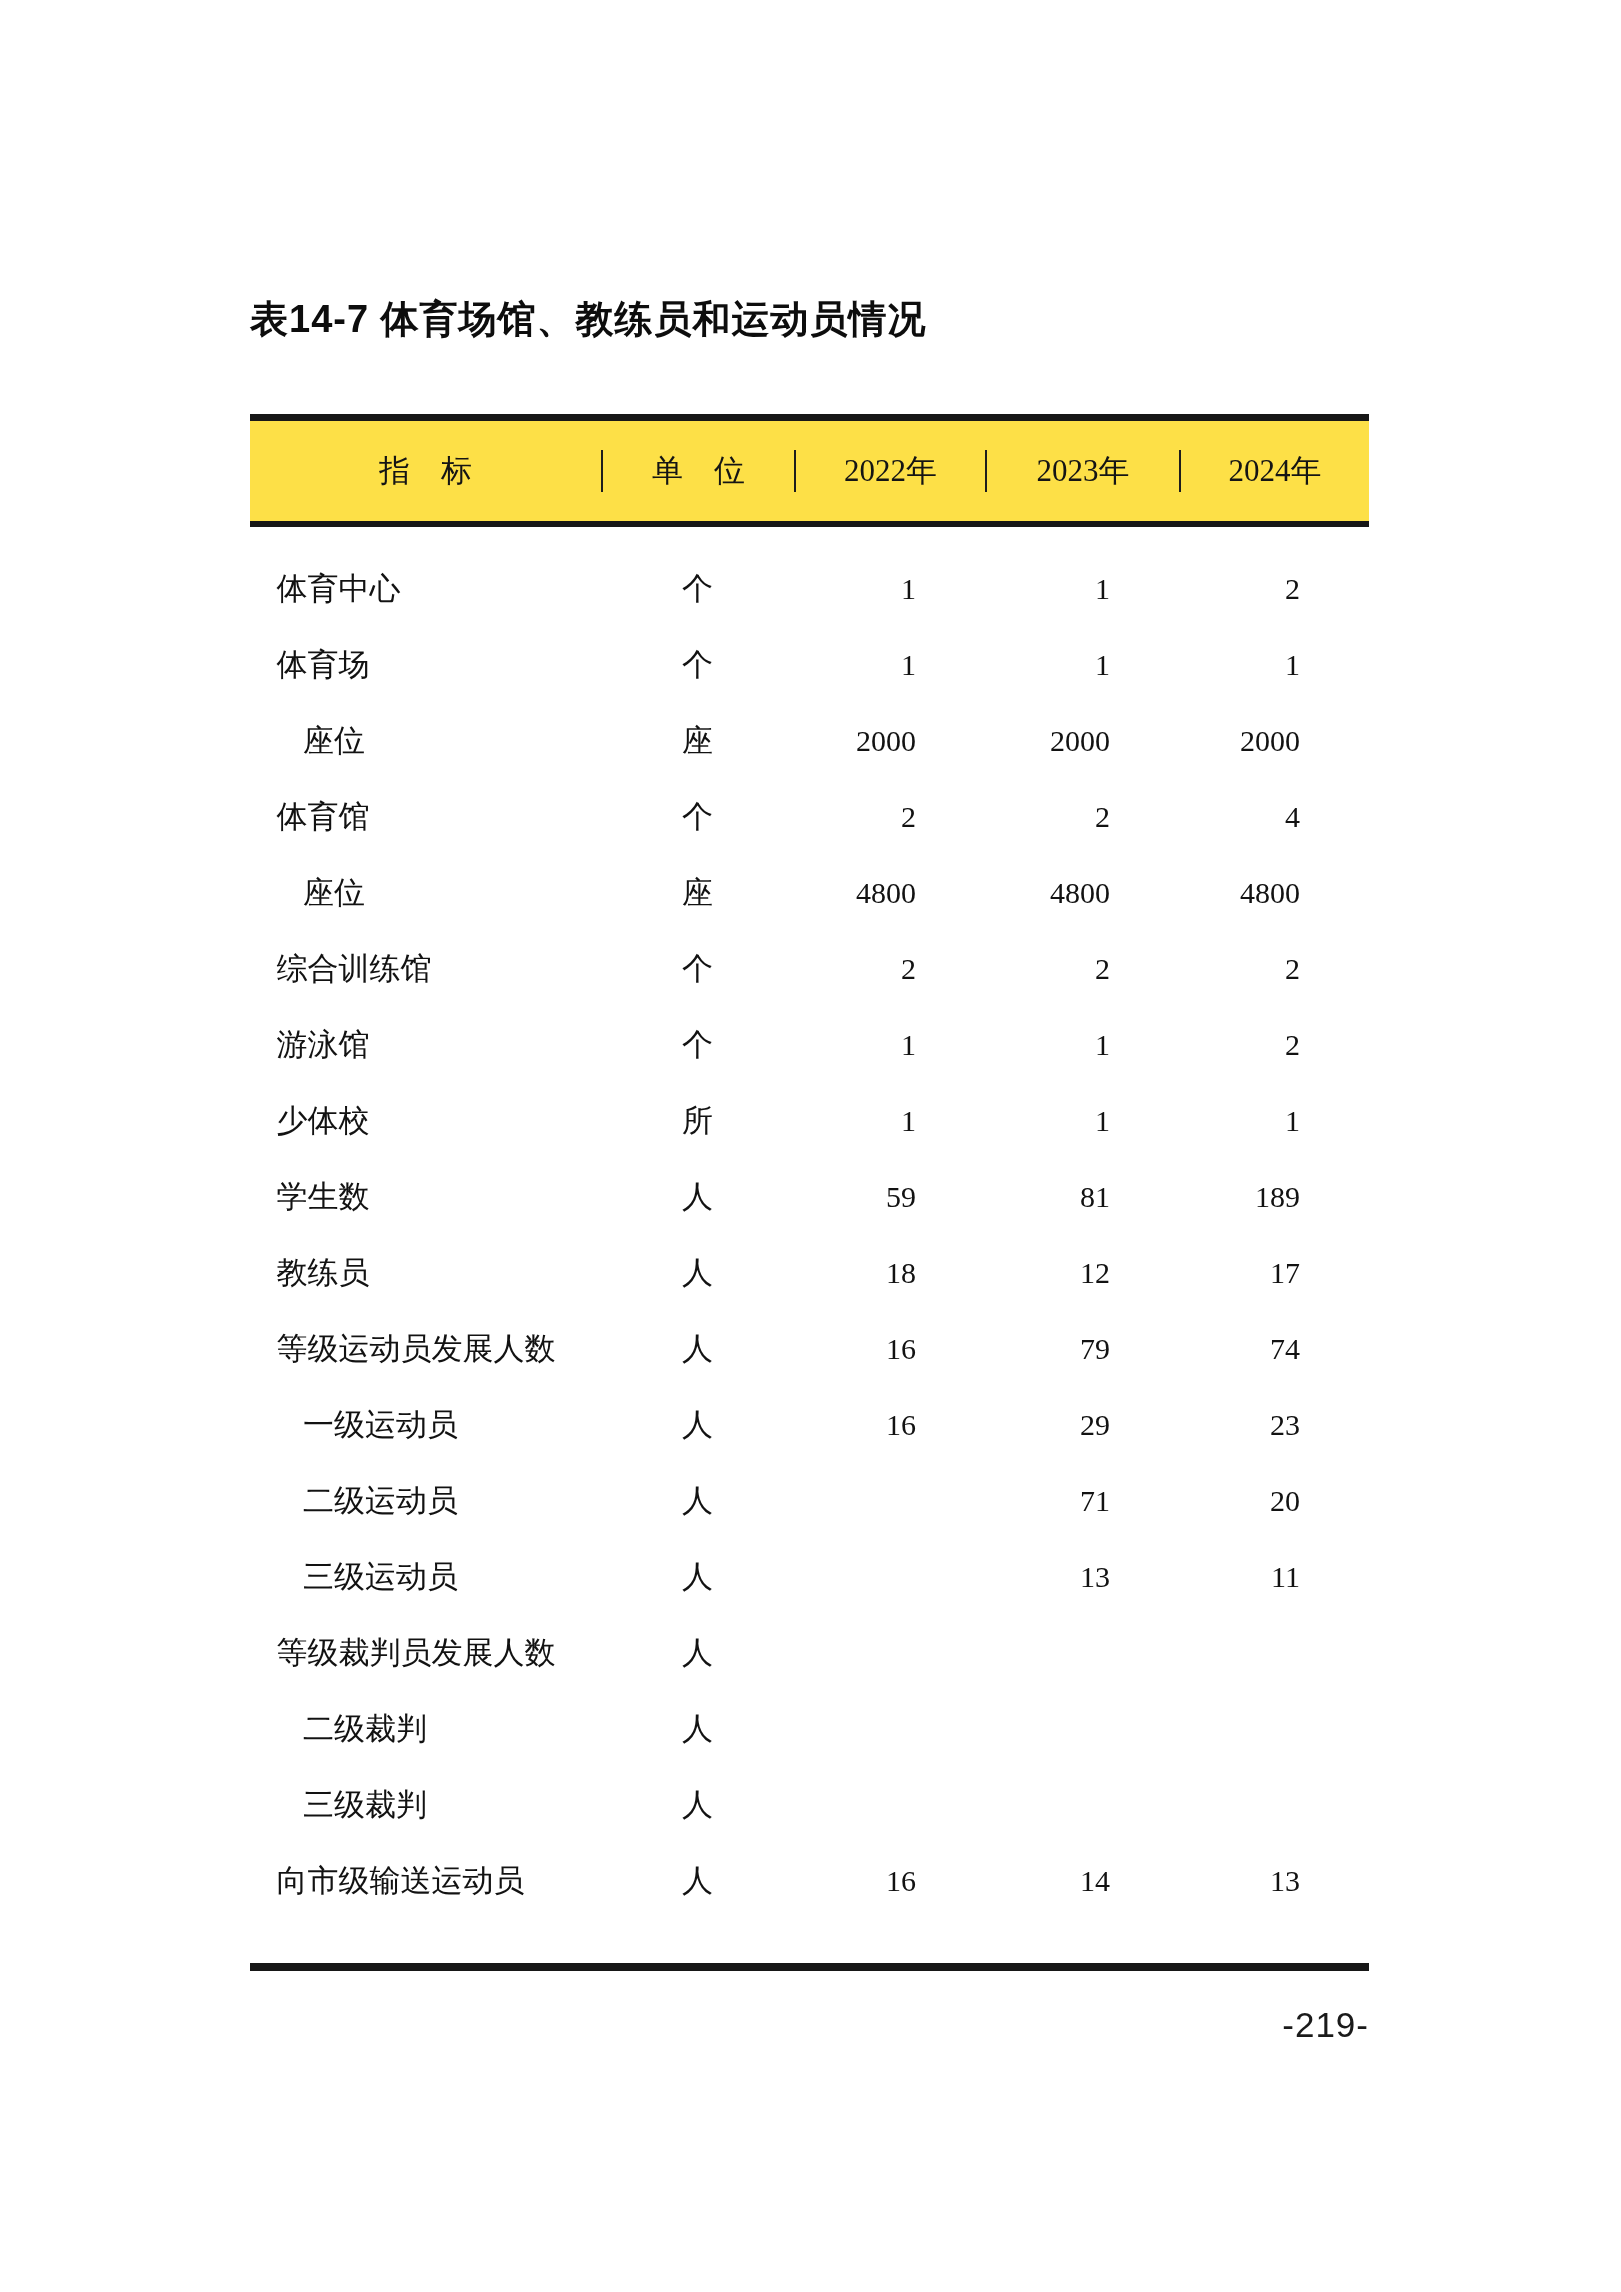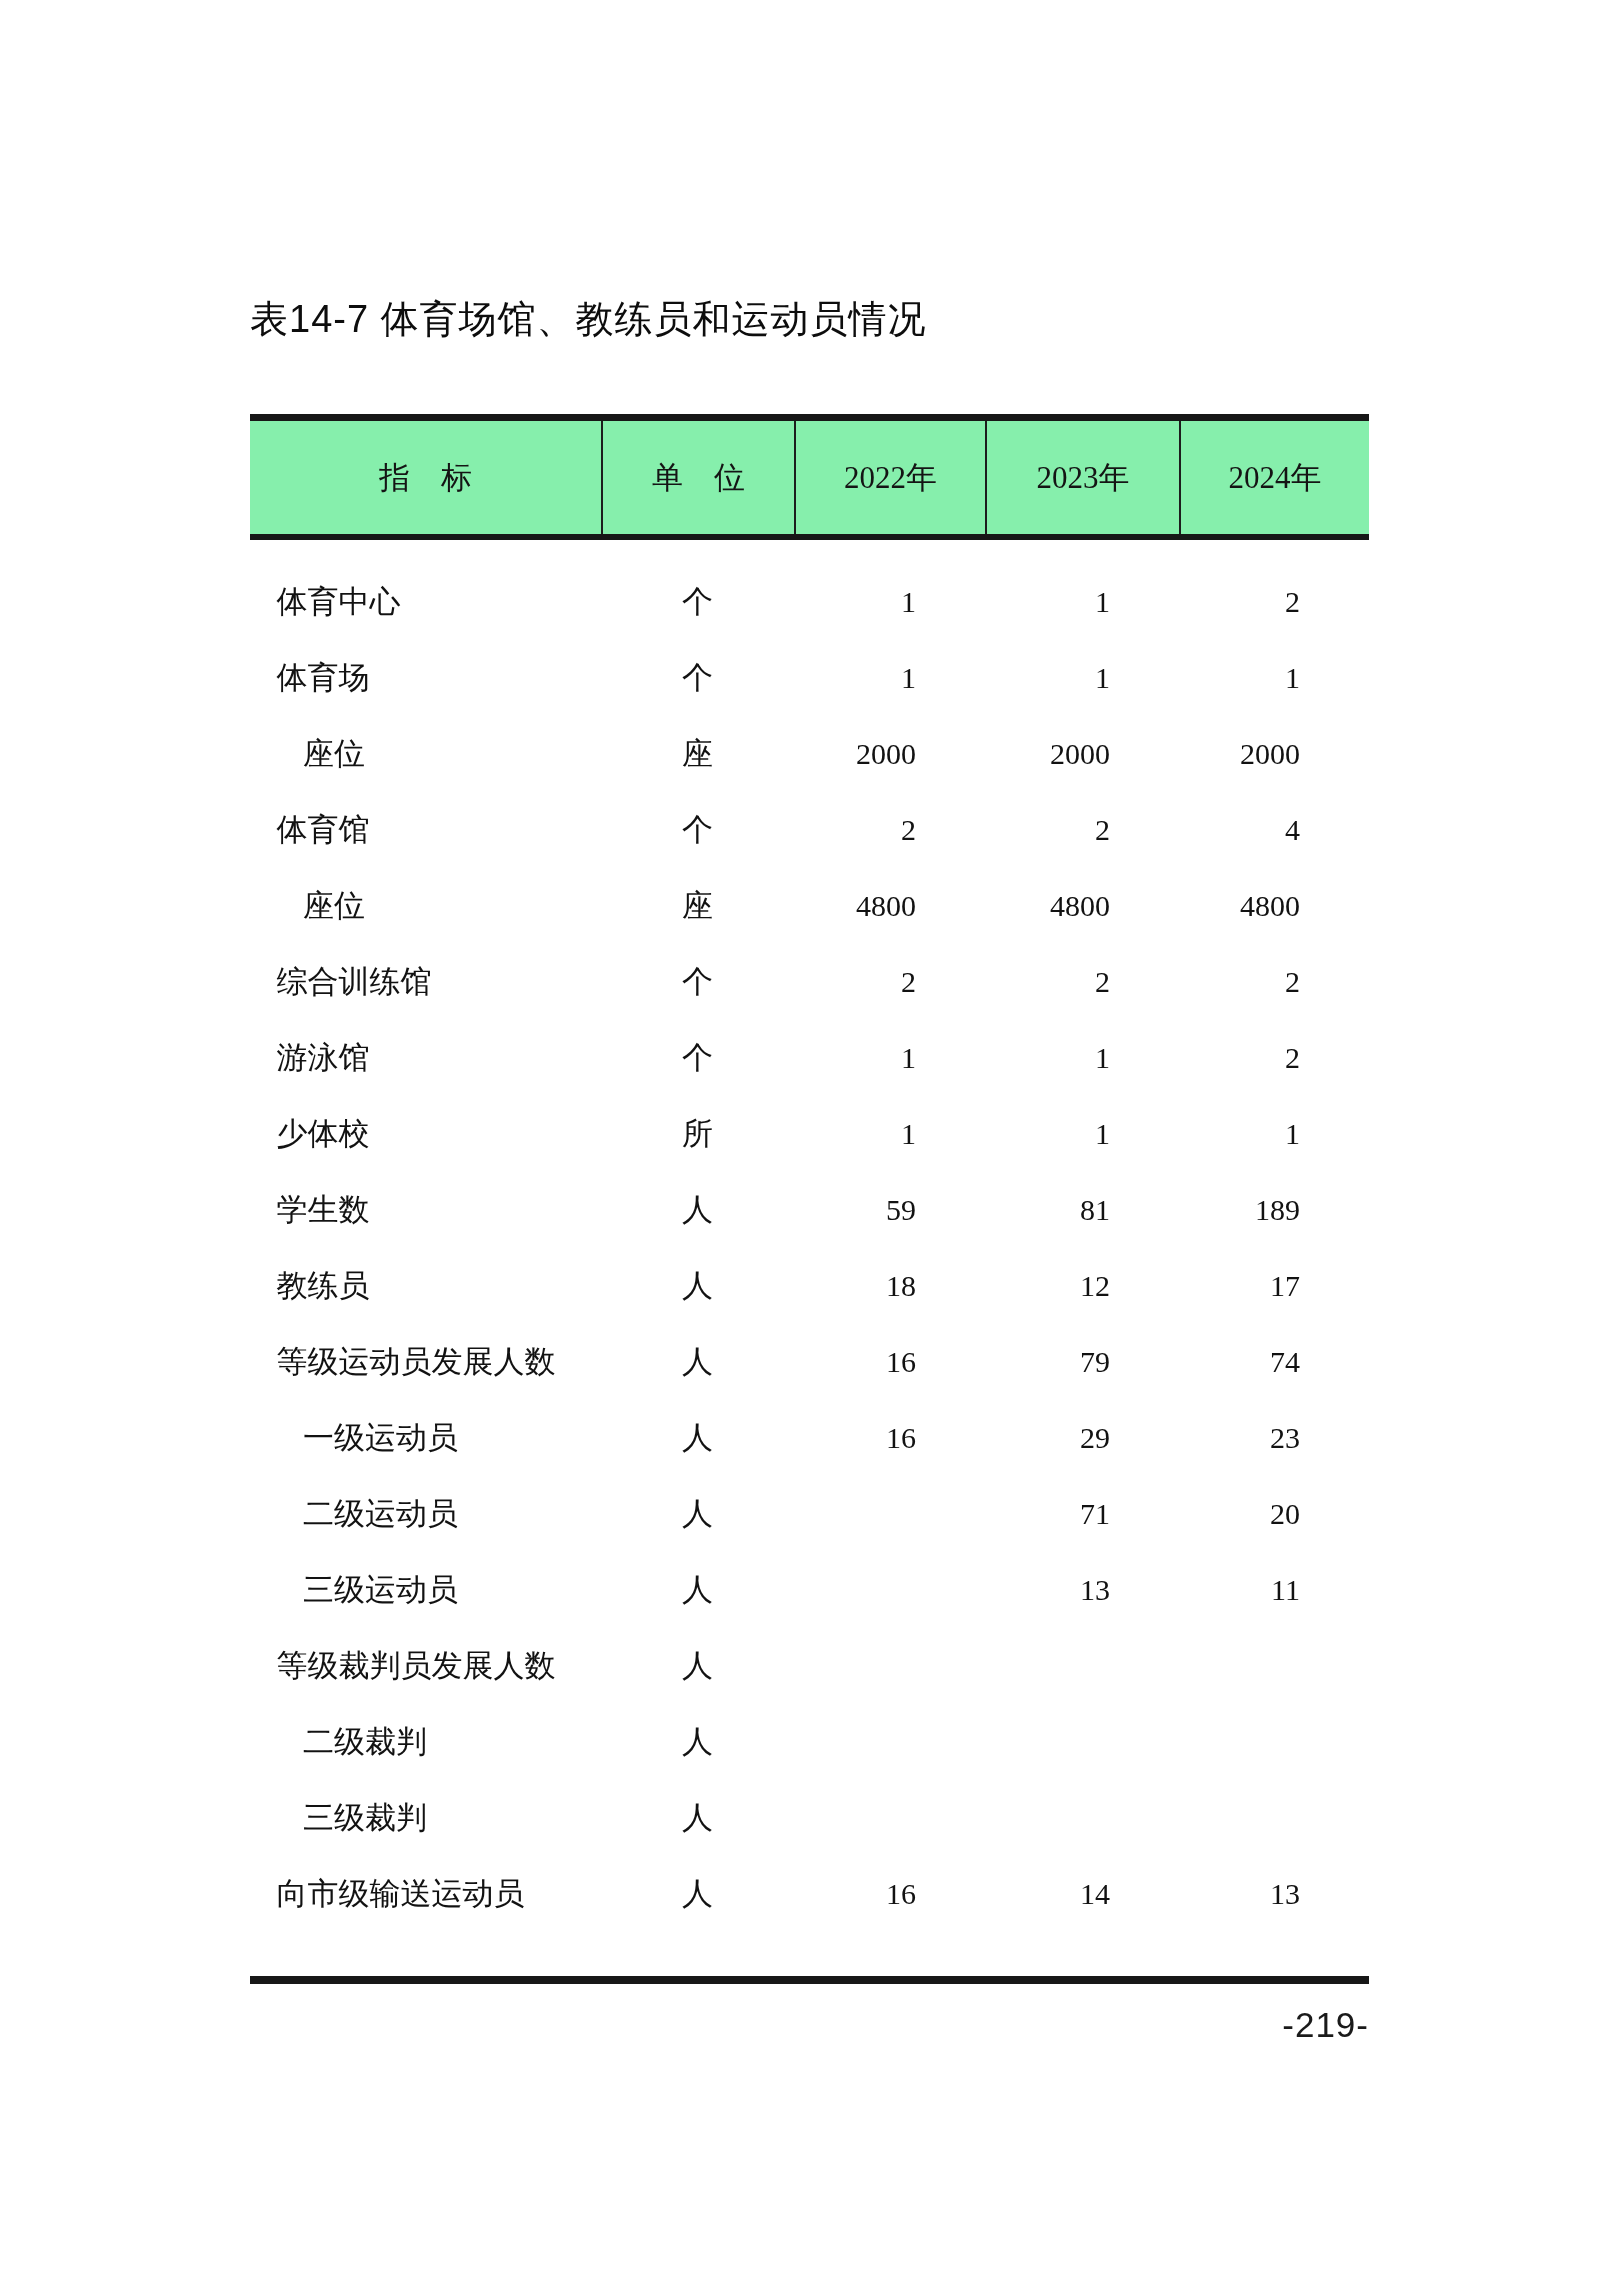--- a/index.html
+++ b/index.html
@@ -4,27 +4,27 @@
 <style>
   * { margin:0; padding:0; box-sizing:border-box; }
   html,body { background:#ffffff; }
   .page {
     position:relative; width:1621px; height:2293px; background:#ffffff;
     font-family:"Liberation Serif","DejaVu Serif",serif; color:#121212; overflow:hidden;
   }
   .title {
     position:absolute; left:250px; top:294px;
     font-family:"Liberation Sans","DejaVu Sans",sans-serif;
-    font-weight:normal; font-size:38px; letter-spacing:1px; color:#0d0d0d; white-space:nowrap;
+    font-weight:bold; font-size:38px; letter-spacing:1px; color:#0d0d0d; white-space:nowrap;
   }
   .stat-table {
     position:absolute; left:250px; top:414px; width:1119px;
     border-top:7.8px solid #171717; border-bottom:8.8px solid #171717;
   }
-  .thead { display:flex; height:119px; background:#86efac; border-bottom:6.9px solid #171717; }
+  .thead { display:flex; height:106px; background:#fde047; border-bottom:6.9px solid #171717;align-items:center; }
   .thead .hcell {
     display:flex; align-items:center; justify-content:center;
     font-size:31px; color:#141414; white-space:nowrap;
   }
   .thead .hcell + .hcell { border-left:2.9px solid #1d1d1d; }
   .w0{width:351px} .w1{width:193px} .w2{width:191px} .w3{width:194px} .w4{width:190px}
   .tbody { padding:23.5px 0 44px 0; }
   .trow { display:flex; height:76px; align-items:center; font-size:31px; }
   .cell { overflow:hidden; white-space:nowrap; }
   .c-label { width:351px; padding-left:26.5px; }

